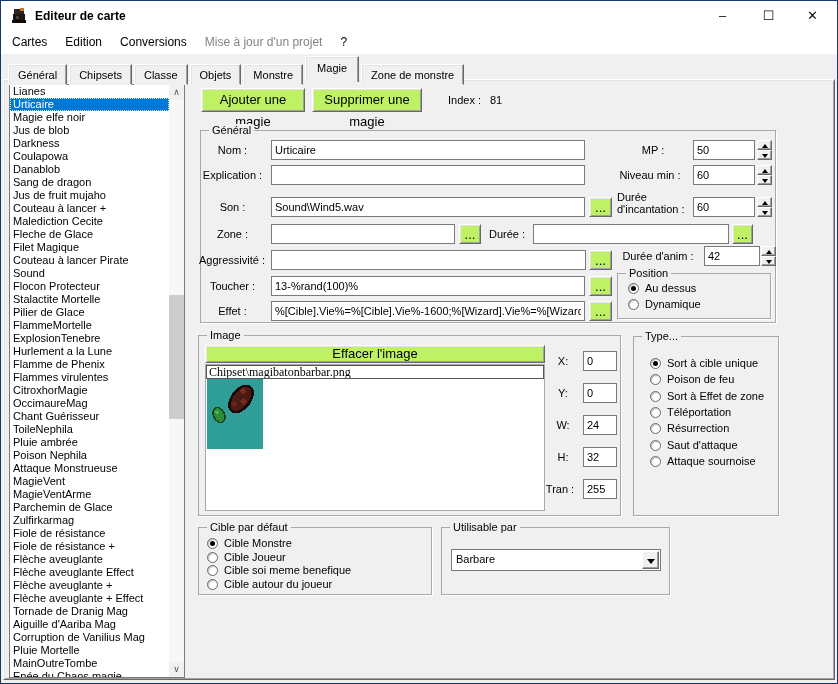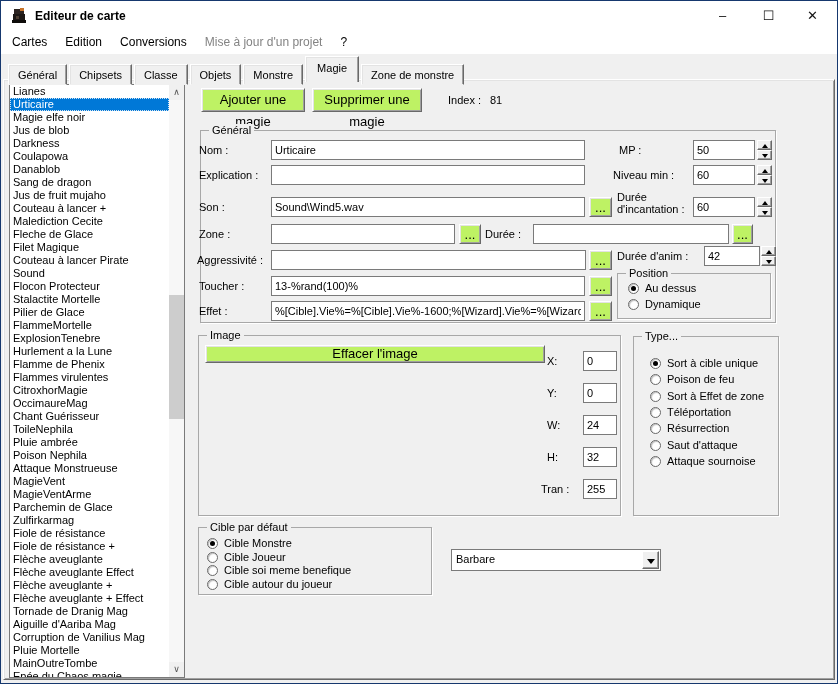--- a/index.html
+++ b/index.html
@@ -43,21 +43,21 @@
     border:1px solid; border-color:#ffffff #696969 #696969 #ffffff;
     box-shadow: inset 1px 1px 0 #e3e3e3, inset -1px -1px 0 #a0a0a0;
     font-size:13px; line-height:20px;
   }
   .field {
     position:absolute; background:#ffffff; border:1px solid #7a7a7a;
     font-family:"Liberation Sans", sans-serif; font-size:11px; padding:0 3px; height:20px;
   }
   .group { position:absolute; border:1px solid #a8a8a8; box-shadow:1px 1px 0 #ffffff; }
   .legend { position:absolute; top:-7px; left:8px; background:#f0f0f0; padding:0 3px; font-size:11px; }
-  .lbl { position:absolute; text-align:left; font-size:11px; }
+  .lbl { position:absolute; text-align:center; font-size:11px; }
   .spin { position:absolute; width:15px; height:20px; }
   .spin .s-up,.spin .s-dn {
     position:absolute; left:0; width:15px; height:10px; background:#f0f0f0;
     border:1px solid; border-color:#ffffff #696969 #696969 #ffffff;
     box-shadow: inset -1px -1px 0 #a0a0a0;
   }
   .spin .s-up { top:0; } .spin .s-dn { top:10px; }
   .tri-up,.tri-dn { position:absolute; left:4px; width:0; height:0; border-left:3px solid transparent; border-right:3px solid transparent; }
   .tri-up { top:3px; border-bottom:4px solid #000; }
   .tri-dn { top:3px; border-top:4px solid #000; }
@@ -275,20 +275,36 @@
         <span class="radio"></span>
         <span class="rlabel">Dynamique</span>
       </div>
       </div>
   </div>
 
   <div class="group" style="left:197px; top:334px; width:423px; height:181px;">
     <span class="legend">Image</span>
   </div>
   <div class="btn3d" style="left:204px; top:344px; width:340px; height:18px; line-height:16px;">Effacer l'image</div>
+  <div id="img-files">
+    <div id="img-filename">Chipset\magibatonbarbar.png</div>
+    <svg id="sprite" width="56" height="70" viewBox="0 0 56 70" shape-rendering="crispEdges">
+      <rect x="0" y="0" width="56" height="70" fill="#2f9e98"></rect>
+      <g transform="rotate(38 34 20)">
+        <ellipse cx="34" cy="20" rx="9" ry="15" fill="#4a1a14" stroke="#190a07" stroke-width="2.5"></ellipse>
+        <rect x="28" y="10" width="5" height="5" fill="#7a2a1e"></rect>
+        <rect x="35" y="18" width="5" height="5" fill="#7a2a1e"></rect>
+        <rect x="29" y="26" width="5" height="4" fill="#6b241a"></rect>
+      </g>
+      <g transform="rotate(-28 12 36)">
+        <ellipse cx="12" cy="36" rx="5.5" ry="8" fill="#2e8b3a" stroke="#14421c" stroke-width="1.5"></ellipse>
+        <rect x="10" y="31" width="3" height="3" fill="#55b85f"></rect>
+      </g>
+    </svg>
+  </div>
   <span class="lbl" style="left:546px; top:354px; width:32px;">X:</span>
   <input class="field" style="left: 582px; top: 350px; width: 34px;" value="0">
   <span class="lbl" style="left:546px; top:386px; width:32px;">Y:</span>
   <input class="field" style="left: 582px; top: 382px; width: 34px;" value="0">
   <span class="lbl" style="left:546px; top:418px; width:32px;">W:</span>
   <input class="field" style="left: 582px; top: 414px; width: 34px;" value="24">
   <span class="lbl" style="left:546px; top:450px; width:32px;">H:</span>
   <input class="field" style="left: 582px; top: 446px; width: 34px;" value="32">
   <span class="lbl" style="left:540px; top:482px; width:38px;">Tran :</span>
   <input class="field" style="left: 582px; top: 478px; width: 34px;" value="255">
@@ -344,20 +360,23 @@
         <span class="radio"></span>
         <span class="rlabel">Cible soi meme benefique</span>
       </div>
         <div class="radio-row cible-row" style="left: 8px; top: 49.5px; position: absolute;">
         <span class="radio"></span>
         <span class="rlabel">Cible autour du joueur</span>
       </div>
       </div>
   </div>
 
+  <div class="group" style="left:440px; top:526px; width:229px; height:68px;">
+    <span class="legend">Utilisable par</span>
+  </div>
   <div id="combo">
     <span id="combo-text">Barbare</span>
     <span id="combo-btn">
       <span id="combo-arrow"></span>
     </span>
   </div>
 
 </div>
 
 </body></html>

